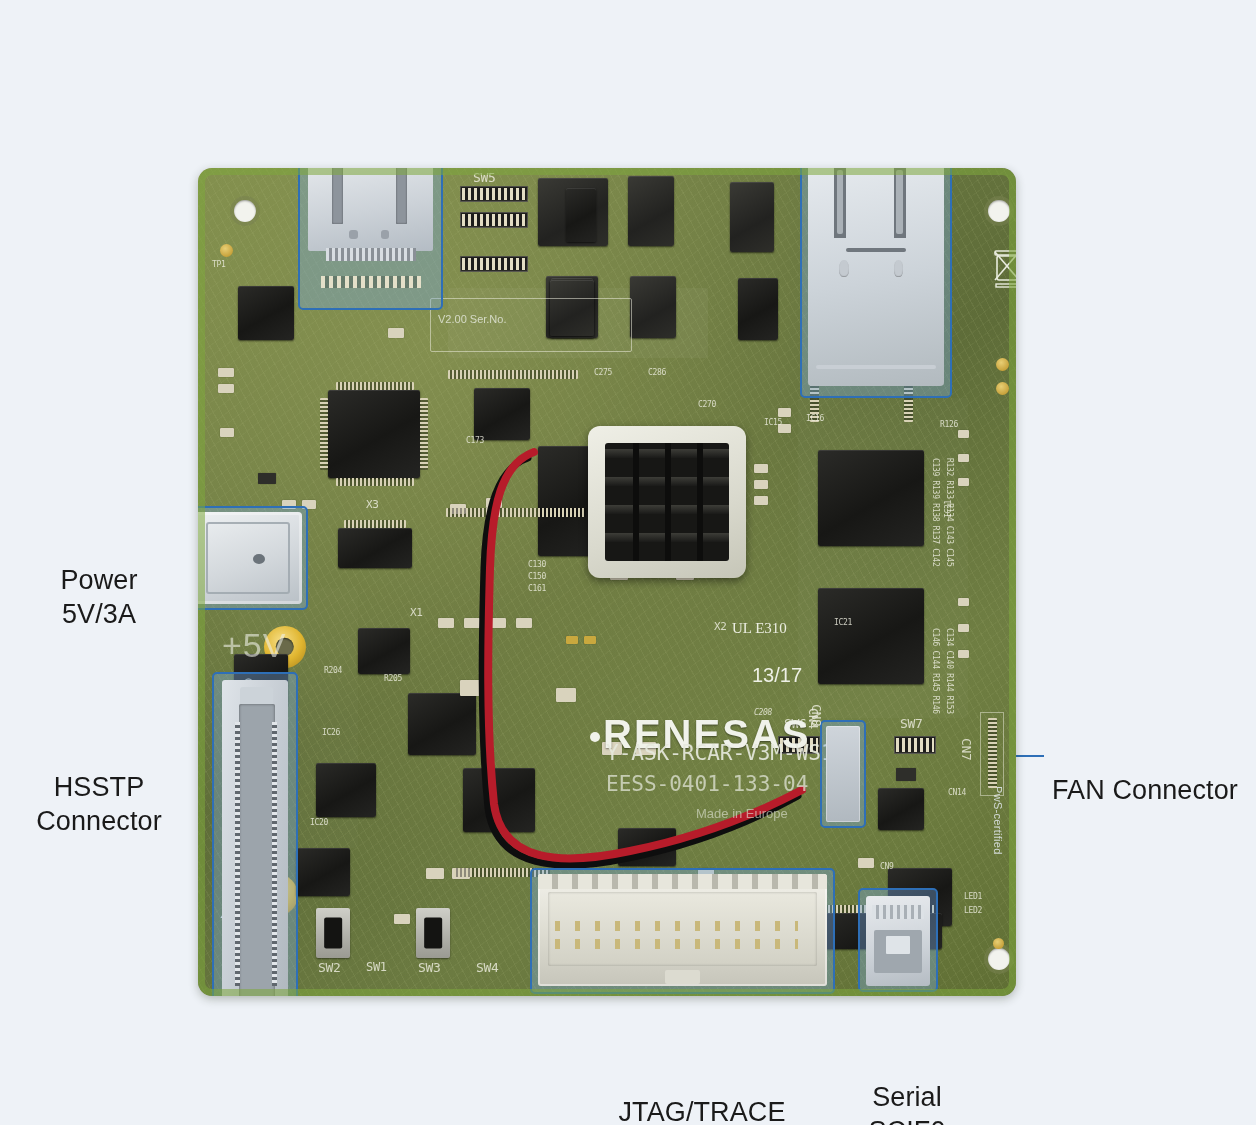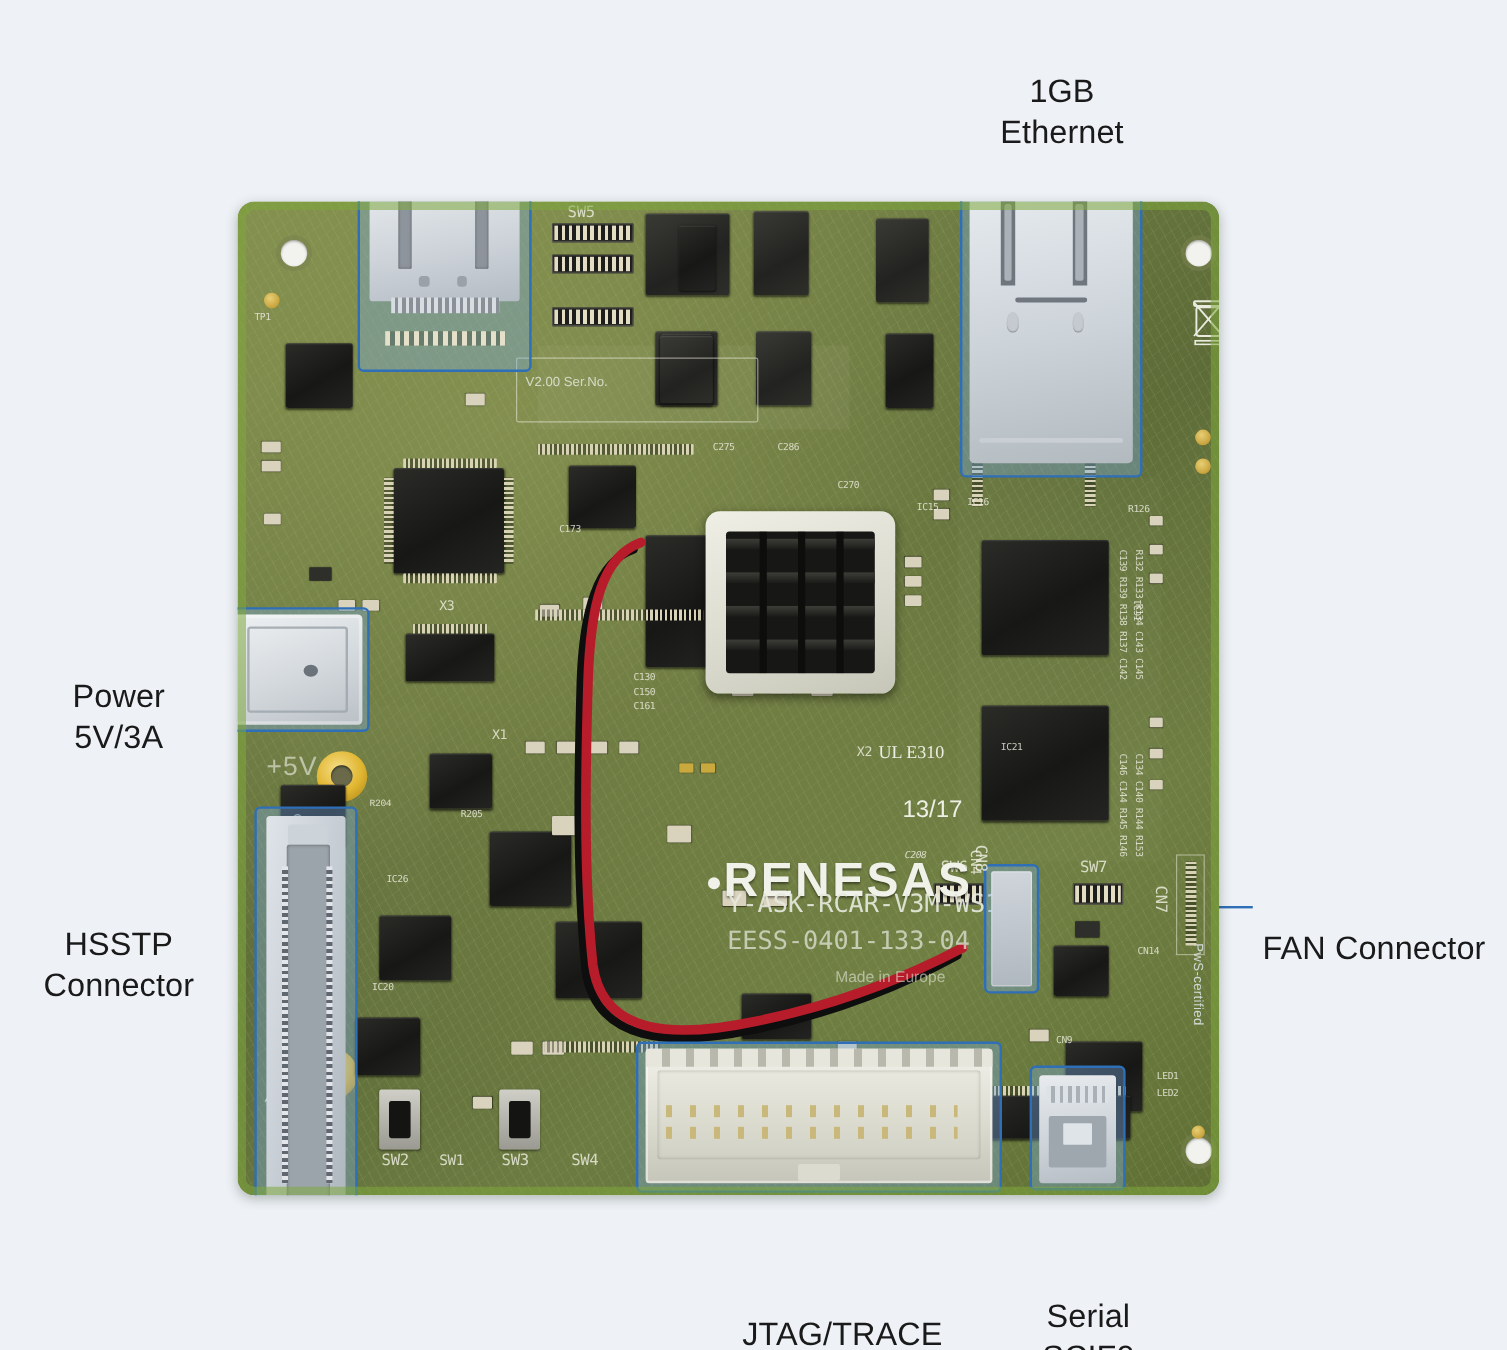--- a/index.html
+++ b/index.html
@@ -414,24 +414,20 @@
     font-family:"Liberation Serif",serif;
     white-space:nowrap;
   }
 </style>
 </head>
 <body>
 
 <div id="stage">
 
 
-  <div class="callout" style="left:790px; top:24px; width:190px;">
-    <span>1GB
-Ethernet</span>
-  </div>
 
   <div class="callout" style="left:14px; top:528px; width:170px;">
     <span>Power
 5V/3A</span>
   </div>
 
   <div class="callout lefted" style="left:1052px; top:738px; width:200px;">
     <span>FAN Connector</span>
   </div>
 
@@ -604,21 +600,21 @@
         <div class="slot" style="left:60px;top:0;width:6px;height:100%;"></div>
         <div class="slot" style="left:92px;top:0;width:6px;height:100%;"></div>
       </div>
     </div>
 
     <svg id="wires" viewBox="0 0 818 828" preserveAspectRatio="none">
       <path d="M330 290 C 300 300, 288 340, 286 400 C 284 470, 282 560, 290 640 C 298 700, 360 705, 430 690 C 500 676, 560 650, 600 628" fill="none" stroke="#0e0e0e" stroke-width="7" stroke-linecap="round"></path>
       <path d="M336 284 C 303 296, 294 338, 292 400 C 290 470, 288 560, 296 636 C 304 694, 362 698, 432 683 C 502 669, 562 644, 604 622" fill="none" stroke="#b71c2a" stroke-width="8" stroke-linecap="round"></path>
     </svg>
 
-    <div class="silkbig" style="left:24px;top:458px;font-size:22px;letter-spacing:1px;opacity:.6;">
+    <div class="silkbig" style="left:24px;top:458px;font-size:34px;letter-spacing:1px;opacity:.6;">
       <span>+5V</span>
     </div>
 
     <div class="smalltxt" style="left:240px;top:145px;font-size:11px;">
       <span>V2.00 Ser.No.</span>
     </div>
     <div style="position:absolute;left:232px;top:130px;width:200px;height:52px;border:1px solid rgba(235,235,220,.55);border-radius:2px;"></div>
 
     <div class="silk" style="left:275px;top:2px;font-size:13px;">SW5</div>
     <div class="silk" style="left:586px;top:548px;font-size:13px;">SW6</div>
@@ -646,21 +642,21 @@
     <div class="silk" style="left:516px;top:452px;font-size:11px;">X2</div>
     <div class="silk" style="left:212px;top:438px;font-size:11px;">X1</div>
     <div class="silk" style="left:168px;top:330px;font-size:11px;">X3</div>
     <div class="silk" style="left:14px;top:92px;">TP1</div>
     <div class="silk" style="left:766px;top:724px;">LED1</div>
     <div class="silk" style="left:766px;top:738px;">LED2</div>
     <div class="silk" style="left:750px;top:620px;">CN14</div>
     <div class="silk" style="left:682px;top:694px;">CN9</div>
     <div class="silk rotcw" style="left:54px;top:510px;">CN10</div>
     <div class="silk" style="left:556px;top:540px;font-style:italic;">C208</div>
-    <div class="silk" style="left:110px;top:498px;font-family:Liberation Mono, monospace;">R204</div>
+    <div class="silk" style="left:126px;top:498px;">R204</div>
     <div class="silk" style="left:186px;top:506px;">R205</div>
 
     <div class="silk rotcw" style="left:742px;top:290px;">C139 R139 R138 R137 C142</div>
     <div class="silk rotcw" style="left:756px;top:290px;">R132 R133 R134 C143 C145</div>
     <div class="silk rotcw" style="left:742px;top:460px;">C146 C144 R145 R146</div>
     <div class="silk rotcw" style="left:756px;top:460px;">C134 C140 R144 R153</div>
 
     <div class="rohs" style="left:534px;top:452px;">
       <span>UL E310</span>
     </div>

